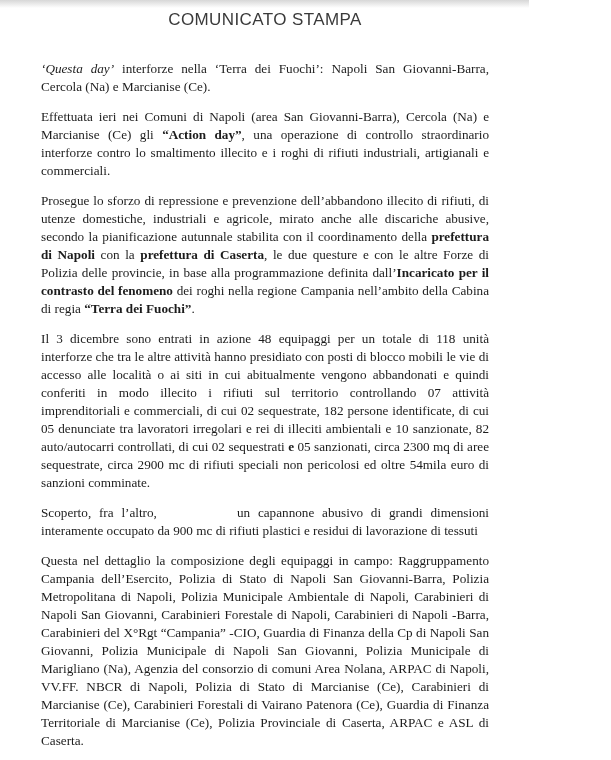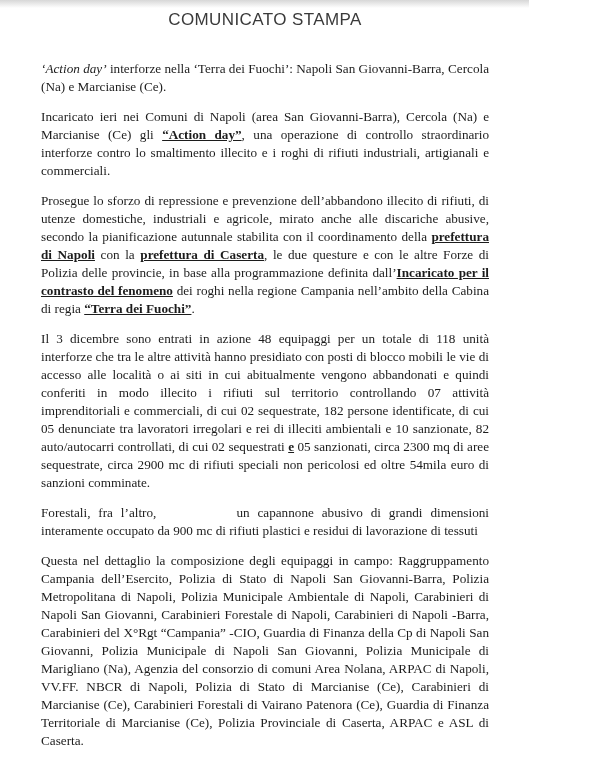--- a/index.html
+++ b/index.html
@@ -33,34 +33,34 @@
     color: #3a3a3a;
     text-align: center;
     margin: 0 0 30px 0;
   }
   .para {
     font-size: 13.2px;
     line-height: 18px;
     text-align: justify;
     margin: 0 0 12px 0;
   }
-  .para .b { font-weight: bold; text-decoration: underline; }
+  .para .b { font-weight: bold; }
   .para .i { font-style: italic; }
   .para .gap { display: inline-block; }
   .align-right { text-align: center; }
 </style>
 </head>
 <body>
 
 <div class="page">
   <div class="scan-edge"></div>
 
   <h1 class="title">COMUNICATO STAMPA</h1>
 
-  <p class="para"><span class="i">‘Action day’</span><span> interforze nella ‘Terra dei Fuochi’: Napoli San Giovanni-Barra, Cercola (Na) e Marcianise (Ce).</span></p>
-  <p class="para"><span>Incaricato ieri nei Comuni di Napoli (area San Giovanni-Barra), Cercola (Na) e Marcianise (Ce) gli </span><span class="b">“Action day”</span><span>, una operazione di controllo straordinario interforze contro lo smaltimento illecito e i roghi di rifiuti industriali, artigianali e commerciali.</span></p>
+  <p class="para"><span class="i">‘Questa day’</span><span> interforze nella ‘Terra dei Fuochi’: Napoli San Giovanni-Barra, Cercola (Na) e Marcianise (Ce).</span></p>
+  <p class="para"><span>Effettuata ieri nei Comuni di Napoli (area San Giovanni-Barra), Cercola (Na) e Marcianise (Ce) gli </span><span class="b">“Action day”</span><span>, una operazione di controllo straordinario interforze contro lo smaltimento illecito e i roghi di rifiuti industriali, artigianali e commerciali.</span></p>
   <p class="para"><span>Prosegue lo sforzo di repressione e prevenzione dell’abbandono illecito di rifiuti, di utenze domestiche, industriali e agricole, mirato anche alle discariche abusive, secondo la pianificazione autunnale stabilita con il coordinamento della </span><span class="b">prefettura di Napoli</span><span> con la </span><span class="b">prefettura di Caserta</span><span>, le due questure e con le altre Forze di Polizia delle provincie, in base alla programmazione definita dall’</span><span class="b">Incaricato per il contrasto del fenomeno</span><span> dei roghi nella regione Campania nell’ambito della Cabina di regia </span><span class="b">“Terra dei Fuochi”</span><span>.</span></p>
   <p class="para"><span>Il 3 dicembre sono entrati in azione 48 equipaggi per un totale di 118 unità interforze che tra le altre attività hanno presidiato con posti di blocco mobili le vie di accesso alle località o ai siti in cui abitualmente vengono abbandonati e quindi conferiti in modo illecito i rifiuti sul territorio controllando 07 attività imprenditoriali e commerciali, di cui 02 sequestrate, 182 persone identificate, di cui 05 denunciate tra lavoratori irregolari e rei di illeciti ambientali e 10 sanzionate, 82 auto/autocarri controllati, di cui 02 sequestrati </span><span class="b">e</span><span> 05 sanzionati, circa 2300 mq di aree sequestrate, circa 2900 mc di rifiuti speciali non pericolosi ed oltre 54mila euro di sanzioni comminate.</span></p>
-  <p class="para"><span>Forestali, fra l’altro,</span><span class="gap" style="width: 80px;">&nbsp;</span><span>un capannone abusivo di grandi dimensioni interamente occupato da 900 mc di rifiuti plastici e residui di lavorazione di tessuti</span></p>
+  <p class="para"><span>Scoperto, fra l’altro,</span><span class="gap" style="width: 80px;">&nbsp;</span><span>un capannone abusivo di grandi dimensioni interamente occupato da 900 mc di rifiuti plastici e residui di lavorazione di tessuti</span></p>
   <p class="para"><span>Questa nel dettaglio la composizione degli equipaggi in campo: Raggruppamento Campania dell’Esercito, Polizia di Stato di Napoli San Giovanni-Barra, Polizia Metropolitana di Napoli, Polizia Municipale Ambientale di Napoli, Carabinieri di Napoli San Giovanni, Carabinieri Forestale di Napoli, Carabinieri di Napoli -Barra, Carabinieri del X°Rgt “Campania” -CIO, Guardia di Finanza della Cp di Napoli San Giovanni, Polizia Municipale di Napoli San Giovanni, Polizia Municipale di Marigliano (Na), Agenzia del consorzio di comuni Area Nolana, ARPAC di Napoli, VV.FF. NBCR di Napoli, Polizia di Stato di Marcianise (Ce), Carabinieri di Marcianise (Ce), Carabinieri Forestali di Vairano Patenora (Ce), Guardia di Finanza Territoriale di Marcianise (Ce), Polizia Provinciale di Caserta, ARPAC e ASL di Caserta.</span></p>
   <p class="para"><span>Napoli, 04 dicembre 2018.</span></p>
   <p class="para align-right"><span>L’Ufficio del Viceprefetto Incaricato</span></p>
 </div>
 
 </body></html>

